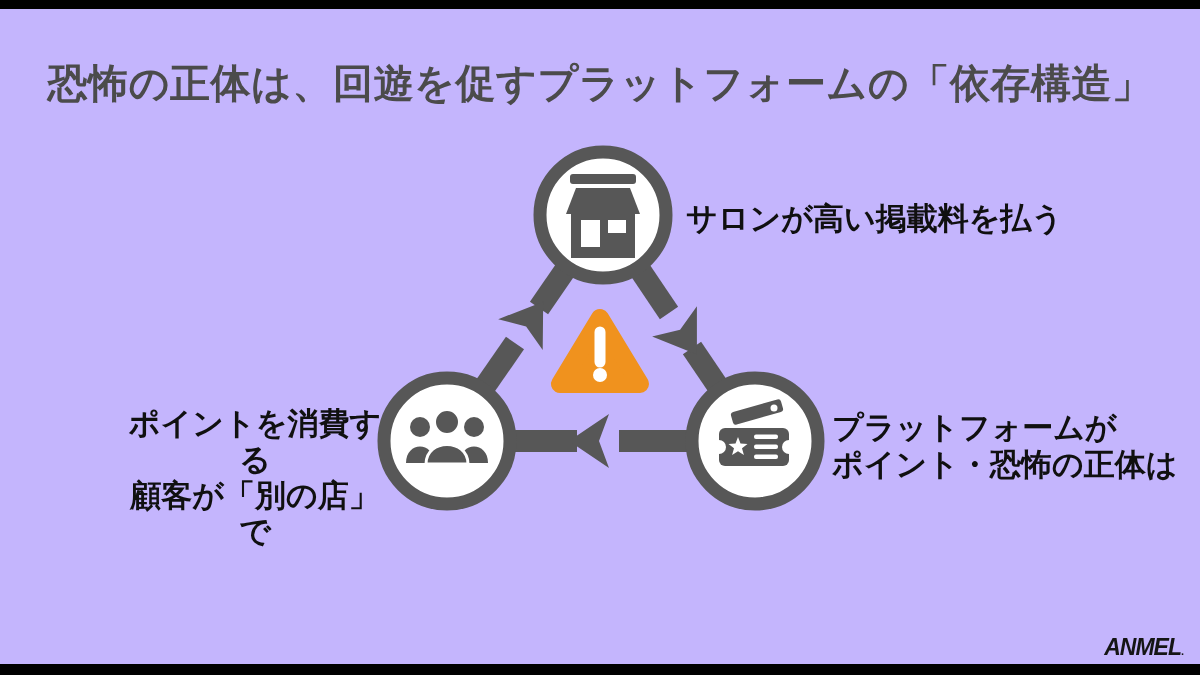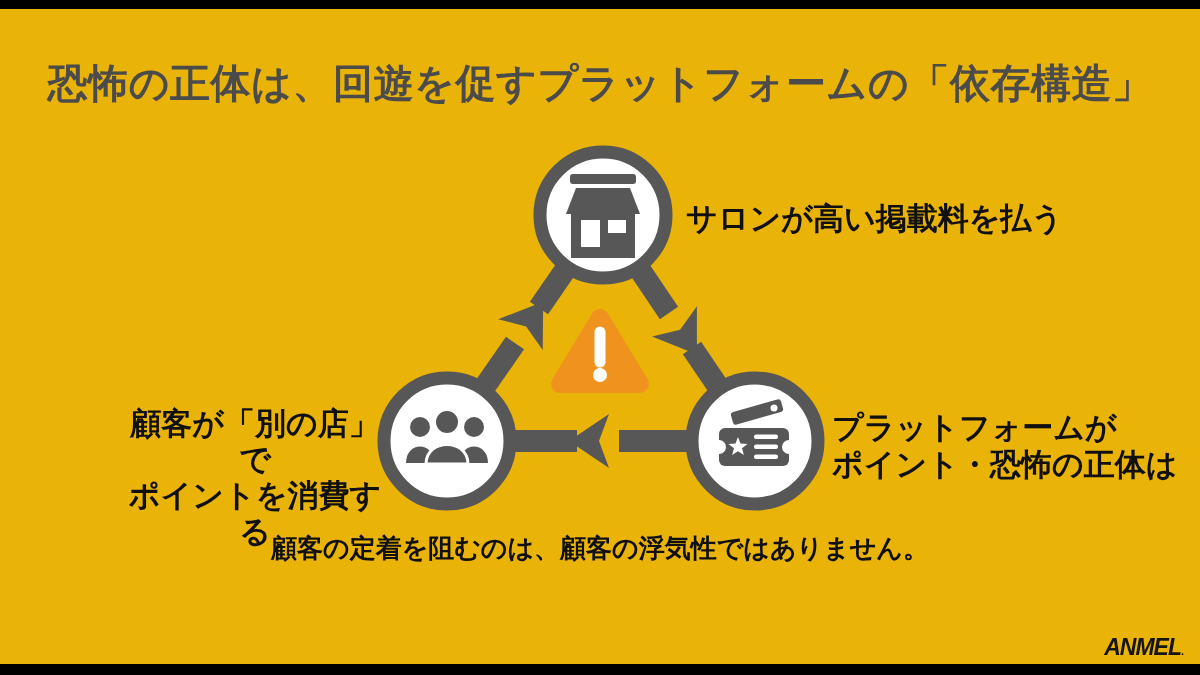--- a/index.html
+++ b/index.html
@@ -2,21 +2,21 @@
 <html><head>
 <meta charset="utf-8">
 <style>
   html,body{margin:0;padding:0;}
   body{
     width:1200px;height:675px;overflow:hidden;
     font-family:"Liberation Sans","DejaVu Sans",sans-serif;
   }
   .slide{
     position:relative;width:1200px;height:675px;
-    background:#eab308;overflow:hidden;
+    background:#c4b5fd;overflow:hidden;
   }
   .bar{position:absolute;left:0;width:100%;background:#000;}
   .bar.top{top:0;height:9px;}
   .bar.bottom{bottom:0;height:11px;}
   .title{
     position:absolute;top:56px;left:0;width:100%;margin:0;
     text-align:center;font-size:40px;font-weight:800;color:#4B4B4B;
     letter-spacing:0.5px;
   }
   .diagram-svg{position:absolute;left:320px;top:130px;width:560px;height:400px;}
@@ -112,24 +112,23 @@
   </svg>
 
   <div class="label label-top">サロンが高い掲載料を払う</div>
 
   <div class="label label-right">
     <div>プラットフォームが</div>
     <div>ポイント・恐怖の正体は</div>
   </div>
 
   <div class="label label-left">
+    <div>ポイントを消費する</div>
     <div>顧客が「別の店」で</div>
-    <div>ポイントを消費する</div>
   </div>
 
   <div class="footer">
-    <div>顧客の定着を阻むのは、顧客の浮気性ではありません。</div>
   </div>
 
   <div class="logo">
     <span>ANMEL</span><span class="logo-mark">.</span>
   </div>
 </div>
 
 </body></html>

